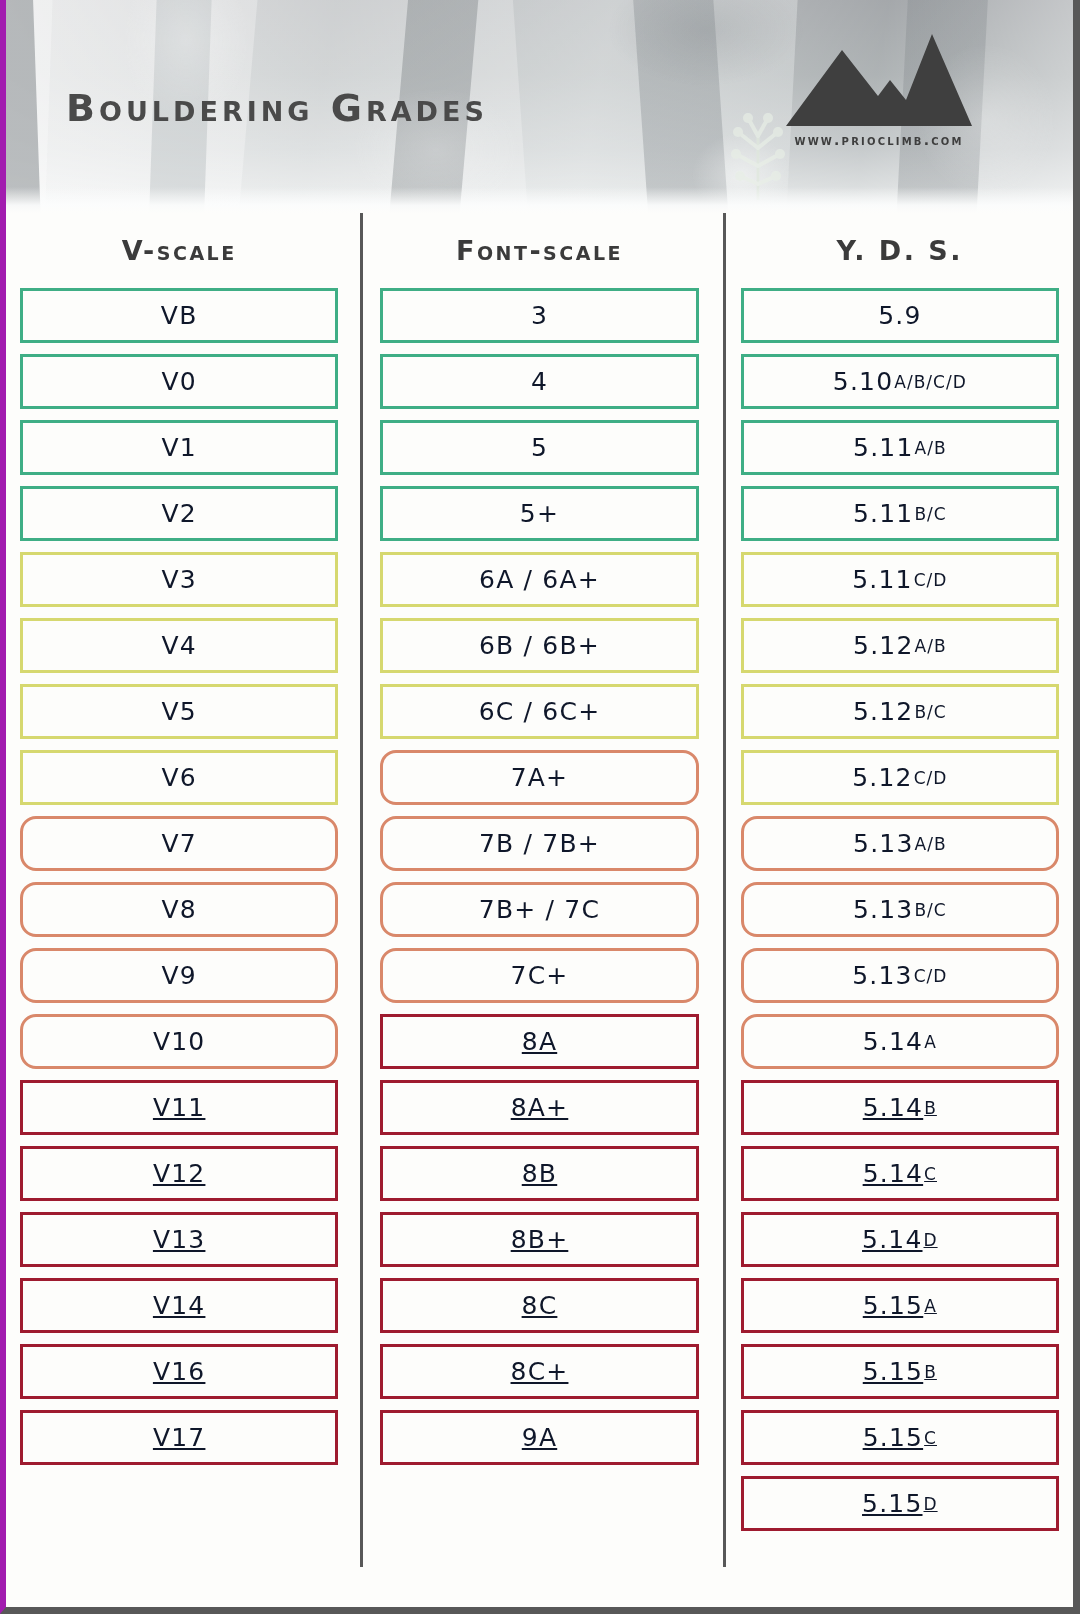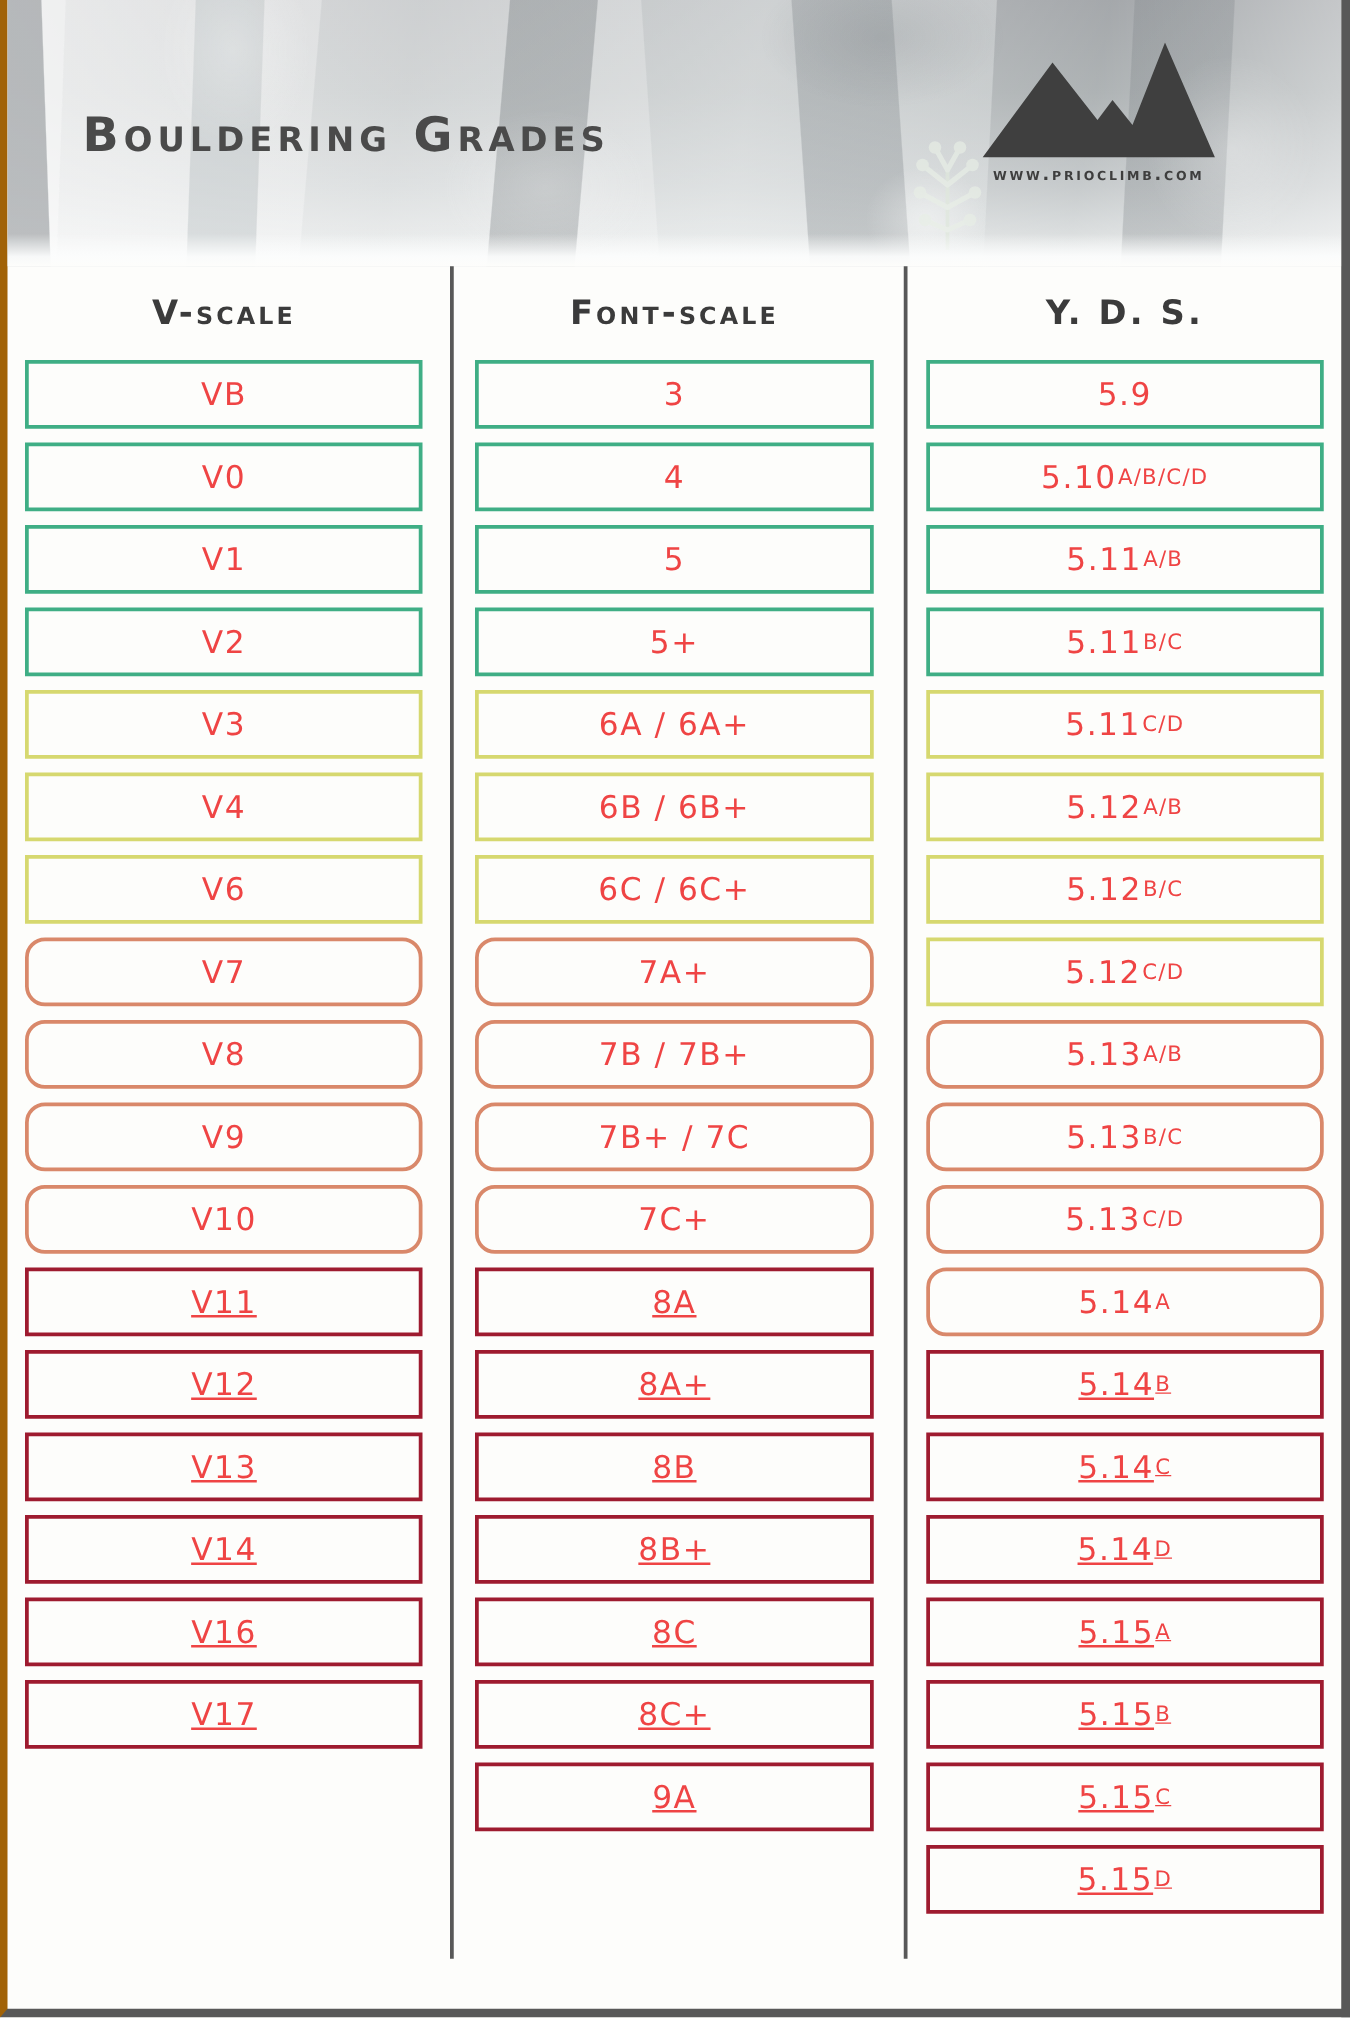--- a/index.html
+++ b/index.html
@@ -10,21 +10,21 @@
   }
   body {
     font-family: "DejaVu Sans", sans-serif;
   }
   .page {
     position: relative;
     width: 1080px;
     height: 1614px;
     background: #fdfdfb;
     box-sizing: border-box;
-    border-left: 6px solid #a16207;
+    border-left: 6px solid #a21caf;
     border-right: 7px solid #585858;
     border-bottom: 7px solid #585858;
     overflow: hidden;
   }
 
   
   .header {
     position: relative;
     height: 213px;
     width: 100%;
@@ -149,21 +149,21 @@
     border: 3px solid #999;
     background: #fdfdfb;
     display: flex;
     align-items: center;
     justify-content: center;
     box-sizing: border-box;
     font-family: "DejaVu Sans", sans-serif;
     font-size: 25px;
     font-weight: 400;
     letter-spacing: 1.2px;
-    color: #ef4444;
+    color: #0f172a;
     white-space: nowrap;
   }
   .cell .sub {
     font-size: 17px;
     letter-spacing: 1px;
     margin-left: 1px;
     text-align: right;
   }
 
   .tier-green  { border-color: #3fae85; }
@@ -215,20 +215,21 @@
 
       <div class="col c1">
         <div class="col-head">V-scale</div>
         <div id="col-v">
             <div class="cell tier-green">VB</div>
             <div class="cell tier-green">V0</div>
             <div class="cell tier-green">V1</div>
             <div class="cell tier-green">V2</div>
             <div class="cell tier-yellow">V3</div>
             <div class="cell tier-yellow">V4</div>
+            <div class="cell tier-yellow">V5</div>
             <div class="cell tier-yellow">V6</div>
             <div class="cell tier-orange">V7</div>
             <div class="cell tier-orange">V8</div>
             <div class="cell tier-orange">V9</div>
             <div class="cell tier-orange">V10</div>
             <div class="cell tier-red">V11</div>
             <div class="cell tier-red">V12</div>
             <div class="cell tier-red">V13</div>
             <div class="cell tier-red">V14</div>
             <div class="cell tier-red">V16</div>

